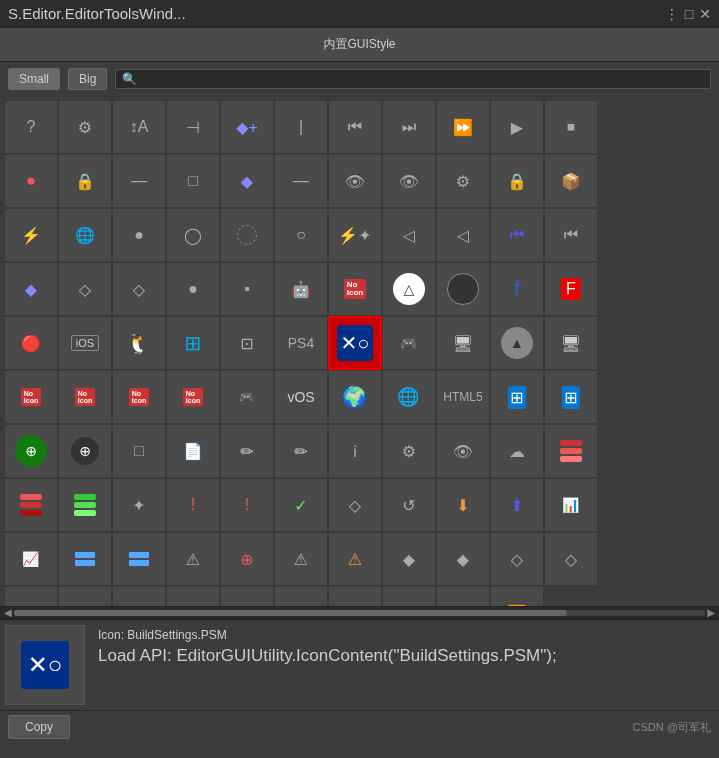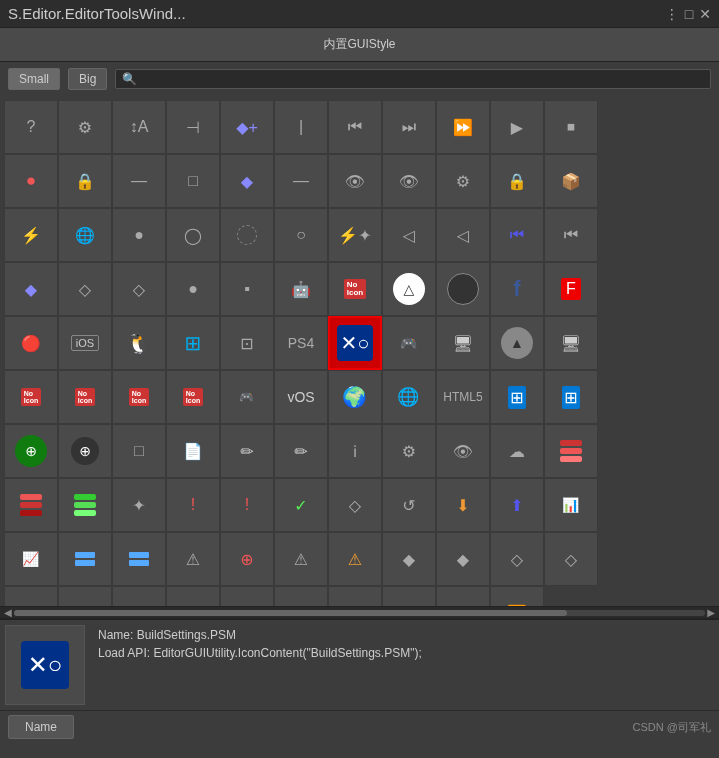--- a/index.html
+++ b/index.html
@@ -139,21 +139,21 @@
       padding: 8px;
       display: flex;
       flex-direction: column;
       gap: 4px;
     }
     .icon-info-name {
       font-size: 12px;
       color: #ccc;
     }
     .icon-info-api {
-      font-size: 12px;
+      font-size: 17px;
       color: #ccc;
     }
     .copy-btn {
       margin: 5px 8px;
       padding: 4px 16px;
       background: #555;
       border: 1px solid #666;
       color: #ccc;
       cursor: pointer;
       align-self: flex-end;
@@ -672,23 +672,23 @@
       <div class="h-scrollbar-thumb"></div>
     </div>
     <span class="scrollbar-arrow">▶</span>
   </div>
 
   <div class="bottom-bar">
     <div class="icon-preview">
       <div class="psm-icon" style="width:48px;height:48px;font-size:24px;">✕○</div>
     </div>
     <div class="icon-info">
-      <div class="icon-info-name">Name: BuildSettings.PSM</div>
+      <div class="icon-info-name">Icon: BuildSettings.PSM</div>
       <div class="icon-info-api">Load API: EditorGUIUtility.IconContent("BuildSettings.PSM");</div>
     </div>
   </div>
 
   <div style="display:flex;align-items:center;justify-content:space-between;padding:4px 8px;background:#3c3c3c;border-top:1px solid #2a2a2a;">
-    <button class="copy-btn" style="margin:0;">Name</button>
+    <button class="copy-btn" style="margin:0;">Copy</button>
     <span class="watermark" style="position:static;">CSDN @司军礼</span>
   </div>
 
 </div>
 
 </body></html>

